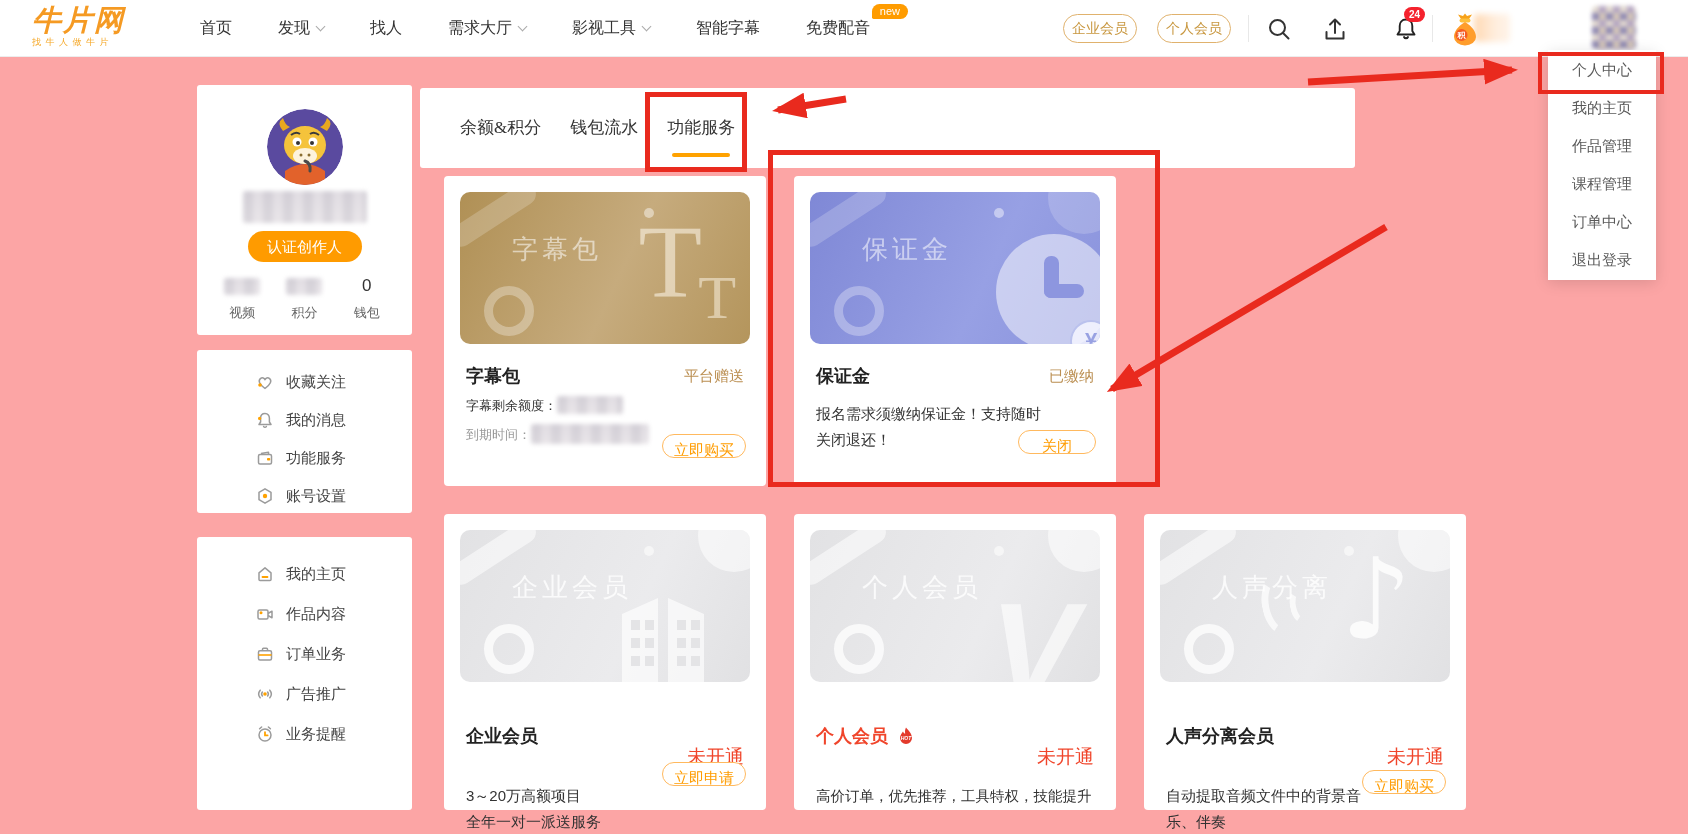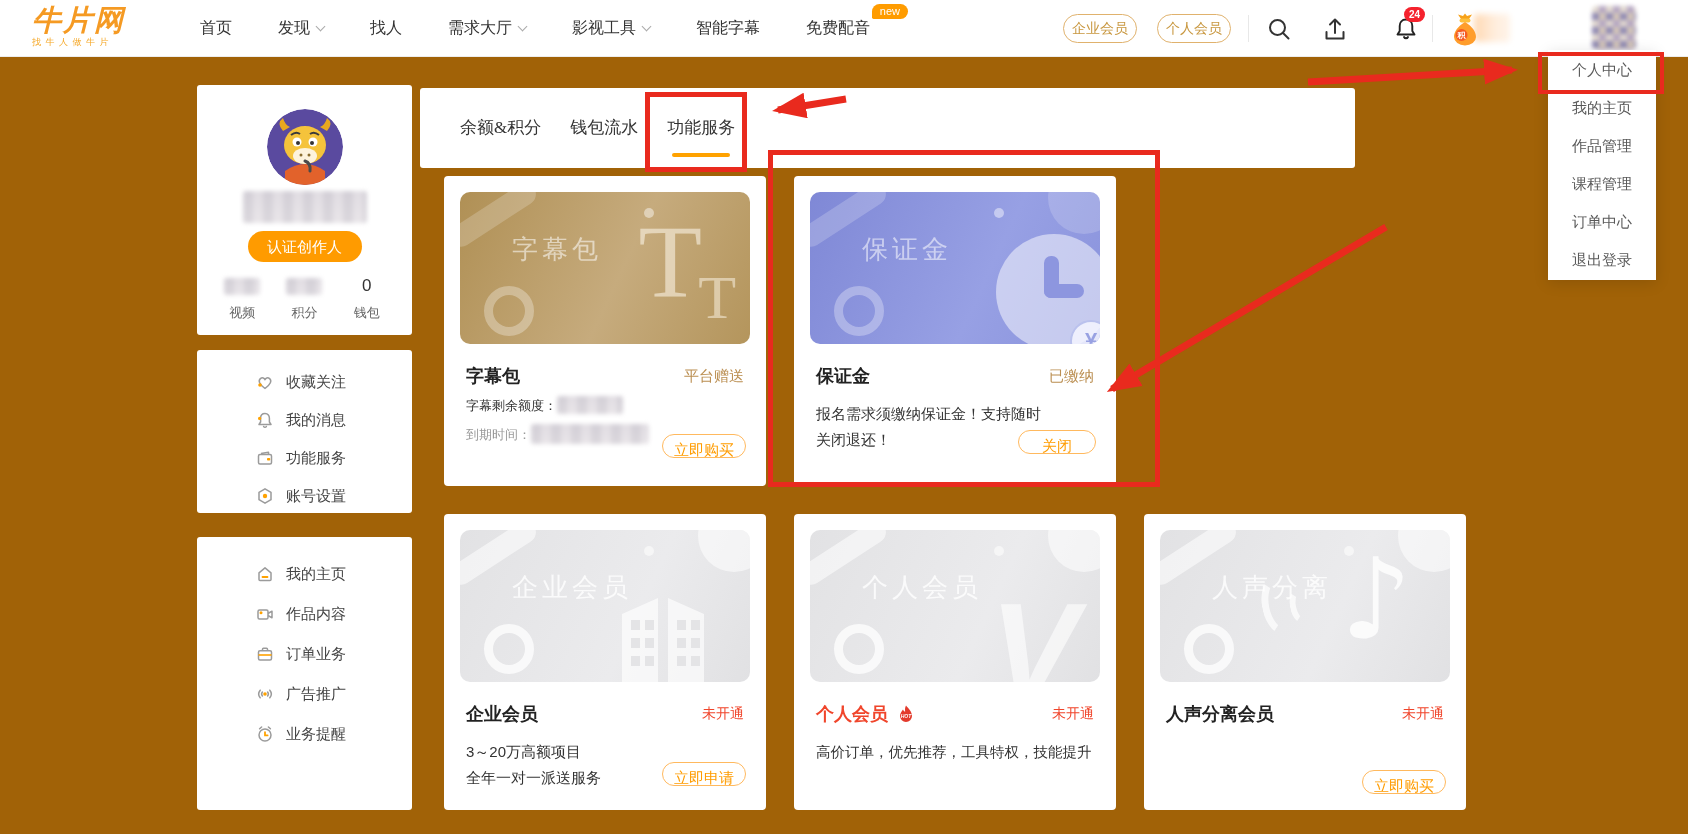--- a/index.html
+++ b/index.html
@@ -1,17 +1,17 @@
 <!DOCTYPE html>
 <html><head>
 <meta charset="utf-8">
 <style>
   * { margin:0; padding:0; box-sizing:border-box; }
   html,body { font-family:"Liberation Sans","DejaVu Sans",sans-serif; }
-  .stage { position:relative; width:1688px; height:834px; background:#a16207; overflow:hidden; }
+  .stage { position:relative; width:1688px; height:834px; background:#fca5a5; overflow:hidden; }
 
   
   .header { position:absolute; left:0; top:0; width:1688px; height:57px; background:#fff; border-bottom:1px solid #ededed; z-index:10; }
   .logo { position:absolute; left:32px; top:5px; cursor:pointer; }
   .logo-title { font-size:29px; font-weight:900; font-style:italic; color:#f59a23; letter-spacing:2px; line-height:30px; }
   .logo-tagline { font-size:9px; color:#f5a623; letter-spacing:4.5px; margin-top:1px; }
   .nav { position:absolute; left:200px; top:0; height:57px; display:flex; align-items:center; gap:46px; }
   .navitem { position:relative; font-size:16px; color:#333; cursor:pointer; white-space:nowrap; }
   .caret { display:inline-block; width:7px; height:7px; border-right:1.5px solid #aaa; border-bottom:1.5px solid #aaa; transform:rotate(45deg); margin-left:7px; vertical-align:3px; }
   .newbadge { position:absolute; top:-14px; right:-38px; background:#ff9c00; color:#fff; font-size:11px; padding:1px 8px 2px; border-radius:9px 9px 9px 2px; }
@@ -79,21 +79,21 @@
   .glyph-V { position:absolute; right:22px; bottom:-34px; font-size:132px; font-weight:bold; font-style:italic; color:rgba(255,255,255,.6); line-height:132px; }
   .glyph-note { position:absolute; right:38px; top:4px; font-size:112px; line-height:130px; color:rgba(255,255,255,.8); font-family:"DejaVu Sans",sans-serif; }
   .arc1 { position:absolute; right:148px; top:44px; width:40px; height:62px; border:7px solid transparent; border-left:7px solid rgba(255,255,255,.7); border-radius:50%; transform:rotate(-12deg); }
   .arc2 { position:absolute; right:138px; top:58px; width:22px; height:36px; border:6px solid transparent; border-left:6px solid rgba(255,255,255,.7); border-radius:50%; transform:rotate(-12deg); }
   .bld { position:absolute; right:36px; bottom:0; }
   .cbody { position:relative; padding:20px 22px 0; }
   .trow { display:flex; justify-content:space-between; align-items:center; }
   .ctitle { font-size:18px; font-weight:bold; color:#222; display:flex; align-items:center; gap:8px; }
   .ctitle.red { color:#f0452b; }
   .tag-gold { color:#bb8f52; font-size:15px; }
-  .tag-red { color:#f0452b; font-size:14px; }
+  .tag-red { color:#f0452b; font-size:19px;margin-top:42px; }
   .cdesc { margin-top:13px; font-size:15px; color:#333; line-height:26px; }
   .cline { margin-top:3px; font-size:13px; color:#333; line-height:29px; }
   .cline .lbl-gray { color:#999; }
   .blur-a { display:inline-block; vertical-align:-4px; width:66px; height:18px; }
   .blur-b { display:inline-block; vertical-align:-5px; width:118px; height:20px; }
   .cbtn { position:absolute; right:20px; width:84px; height:24px; line-height:30px; text-align:center; border:1px solid #ffb95e; border-radius:17px; color:#ff9c00; font-size:15px; background:#fff; cursor:pointer; }
   .flame { width:20px; height:20px; }
 
   
   .red-box { position:absolute; border:5px solid #e92a1e; z-index:40; pointer-events:none; }
@@ -410,20 +410,21 @@
       <div class="wm">人声分离</div>
       <div class="arc1"></div>
       <div class="arc2"></div>
       <div class="glyph-note">♪</div>
     </div>
     <div class="cbody">
       <div class="trow">
         <span class="ctitle">人声分离会员</span>
         <span class="tag-red">未开通</span>
       </div>
+      <div class="cdesc" style="width:208px;">自动提取音频文件中的背景音乐、伴奏</div>
     </div>
     <div class="cbtn" style="bottom:16px;">立即购买</div>
   </div>
 
   <div class="red-box rb-tab"></div>
   <div class="red-box rb-card"></div>
   <div class="red-box rb-menu"></div>
   <svg class="anno-svg" width="1688" height="834" viewBox="0 0 1688 834">
     <defs>
       <marker id="ah" markerUnits="userSpaceOnUse" markerWidth="34" markerHeight="26" refX="28" refY="13" orient="auto">

